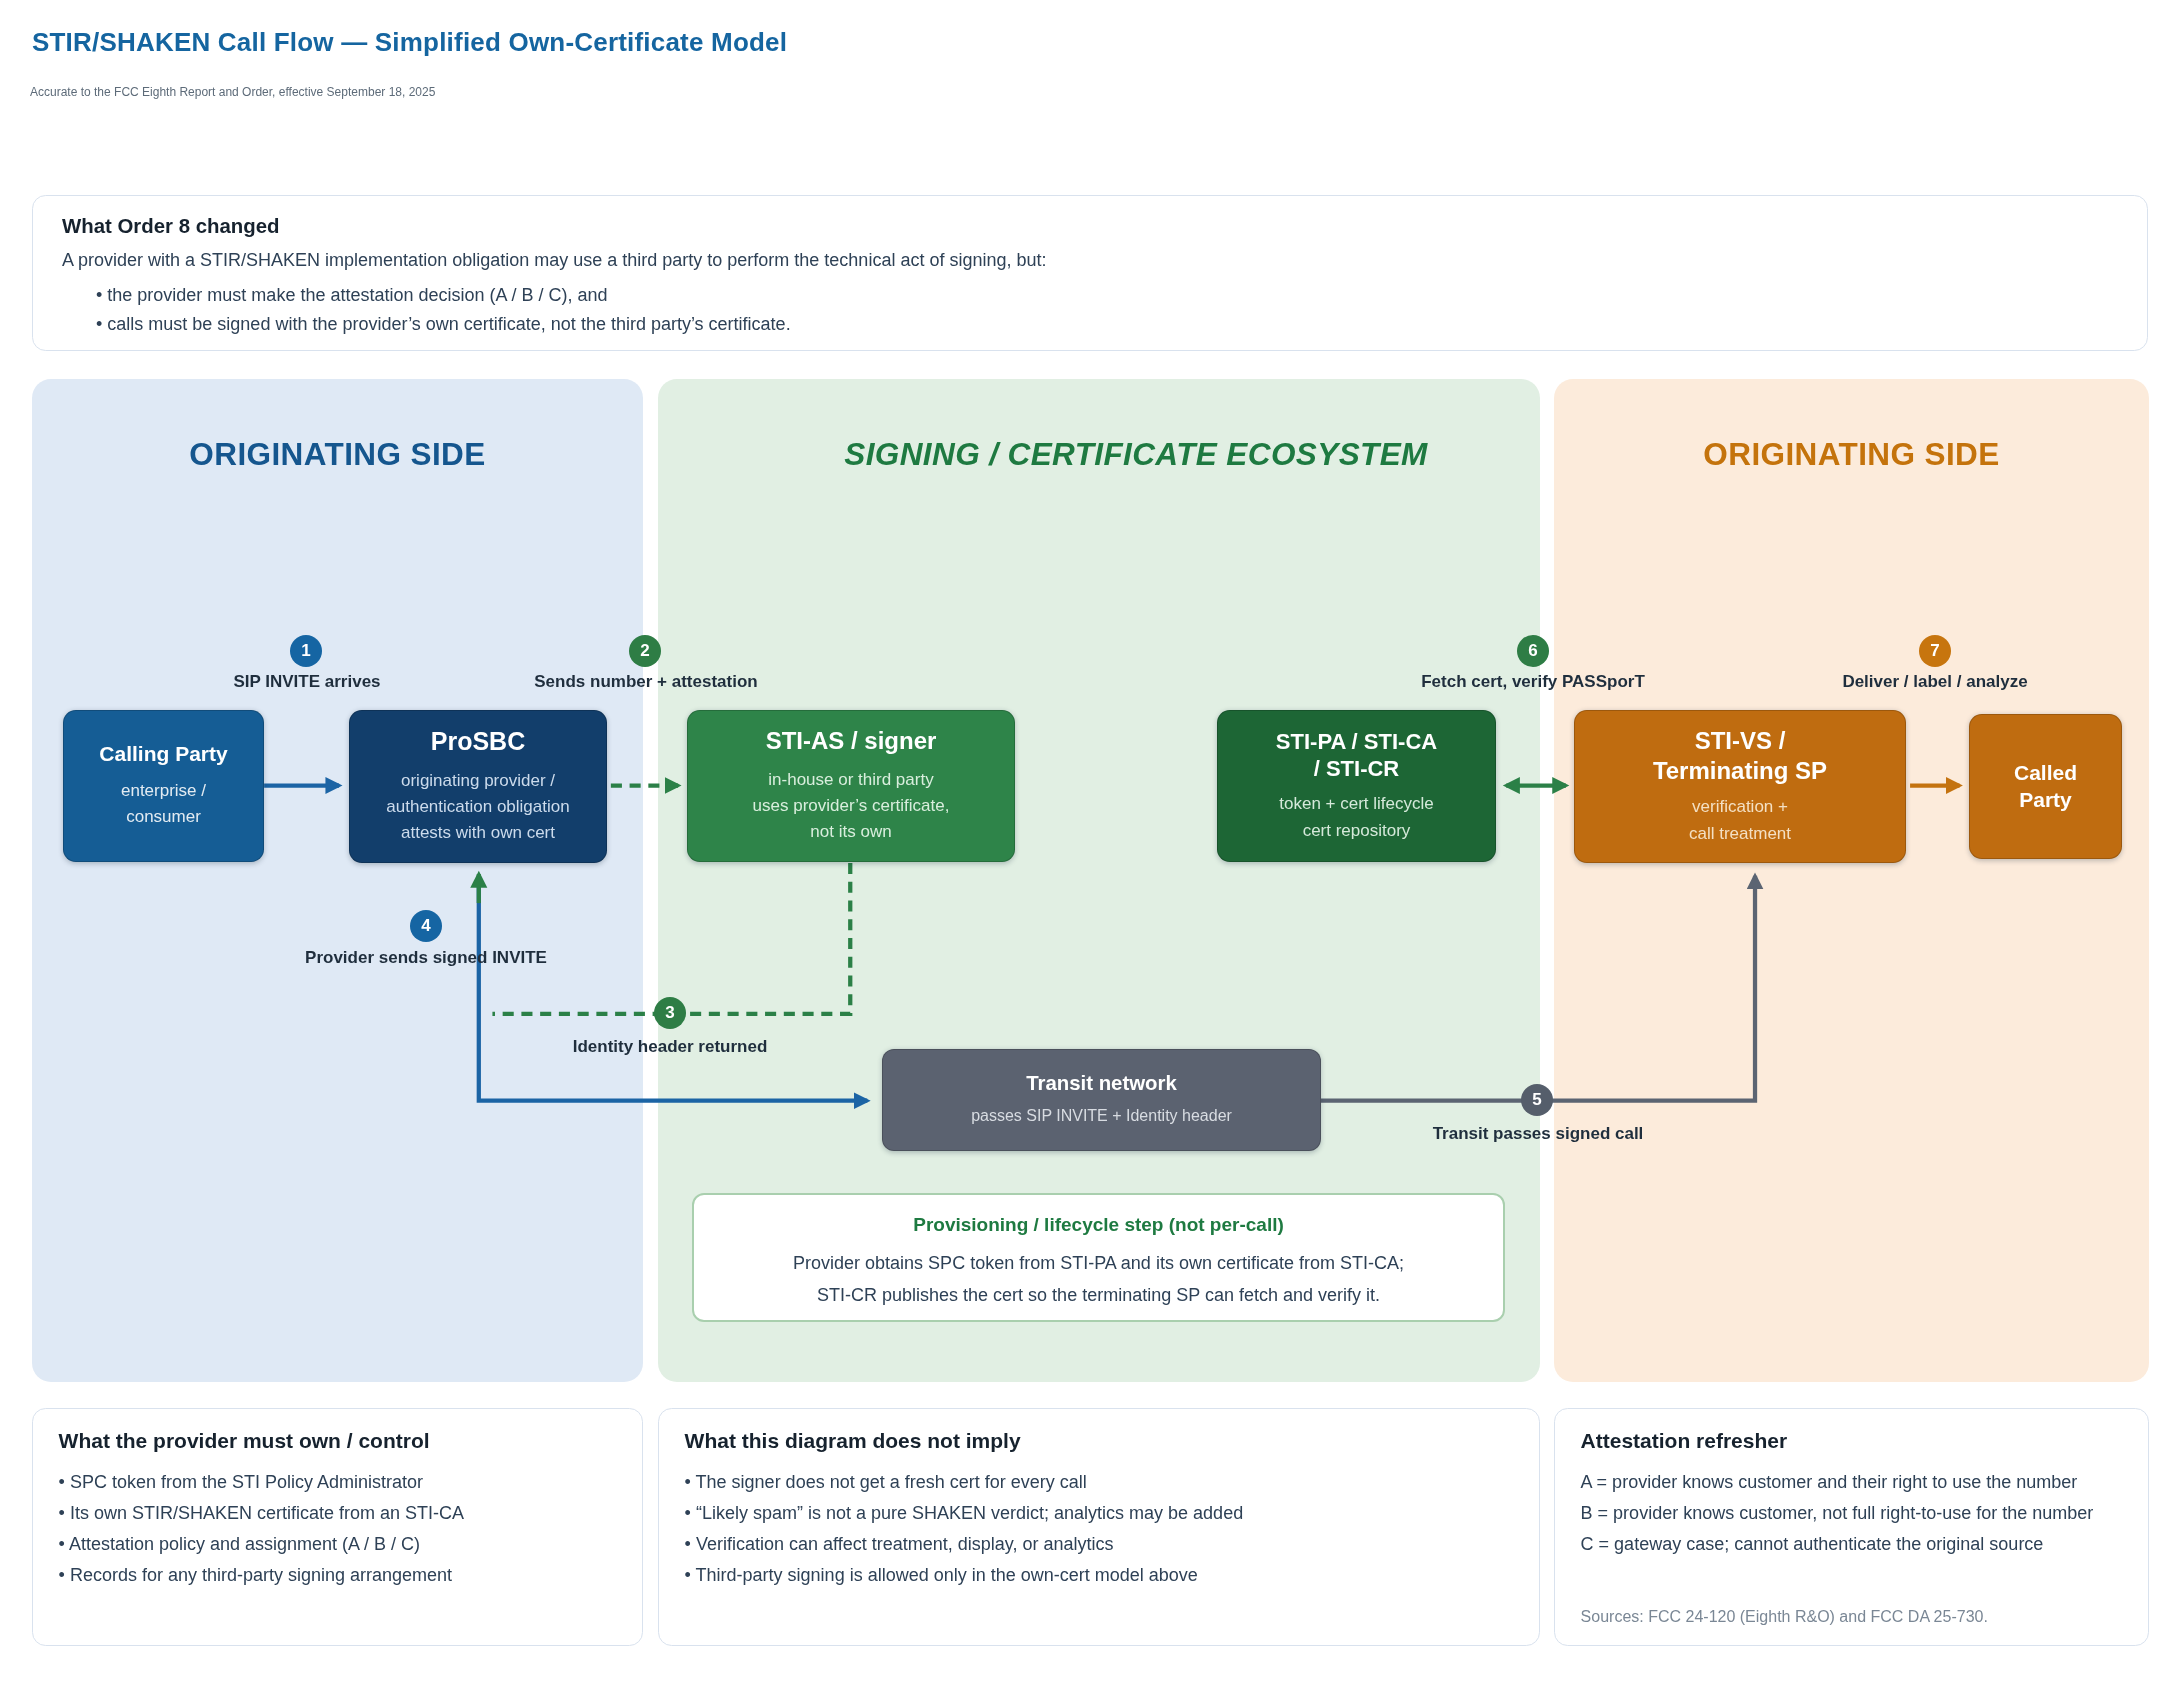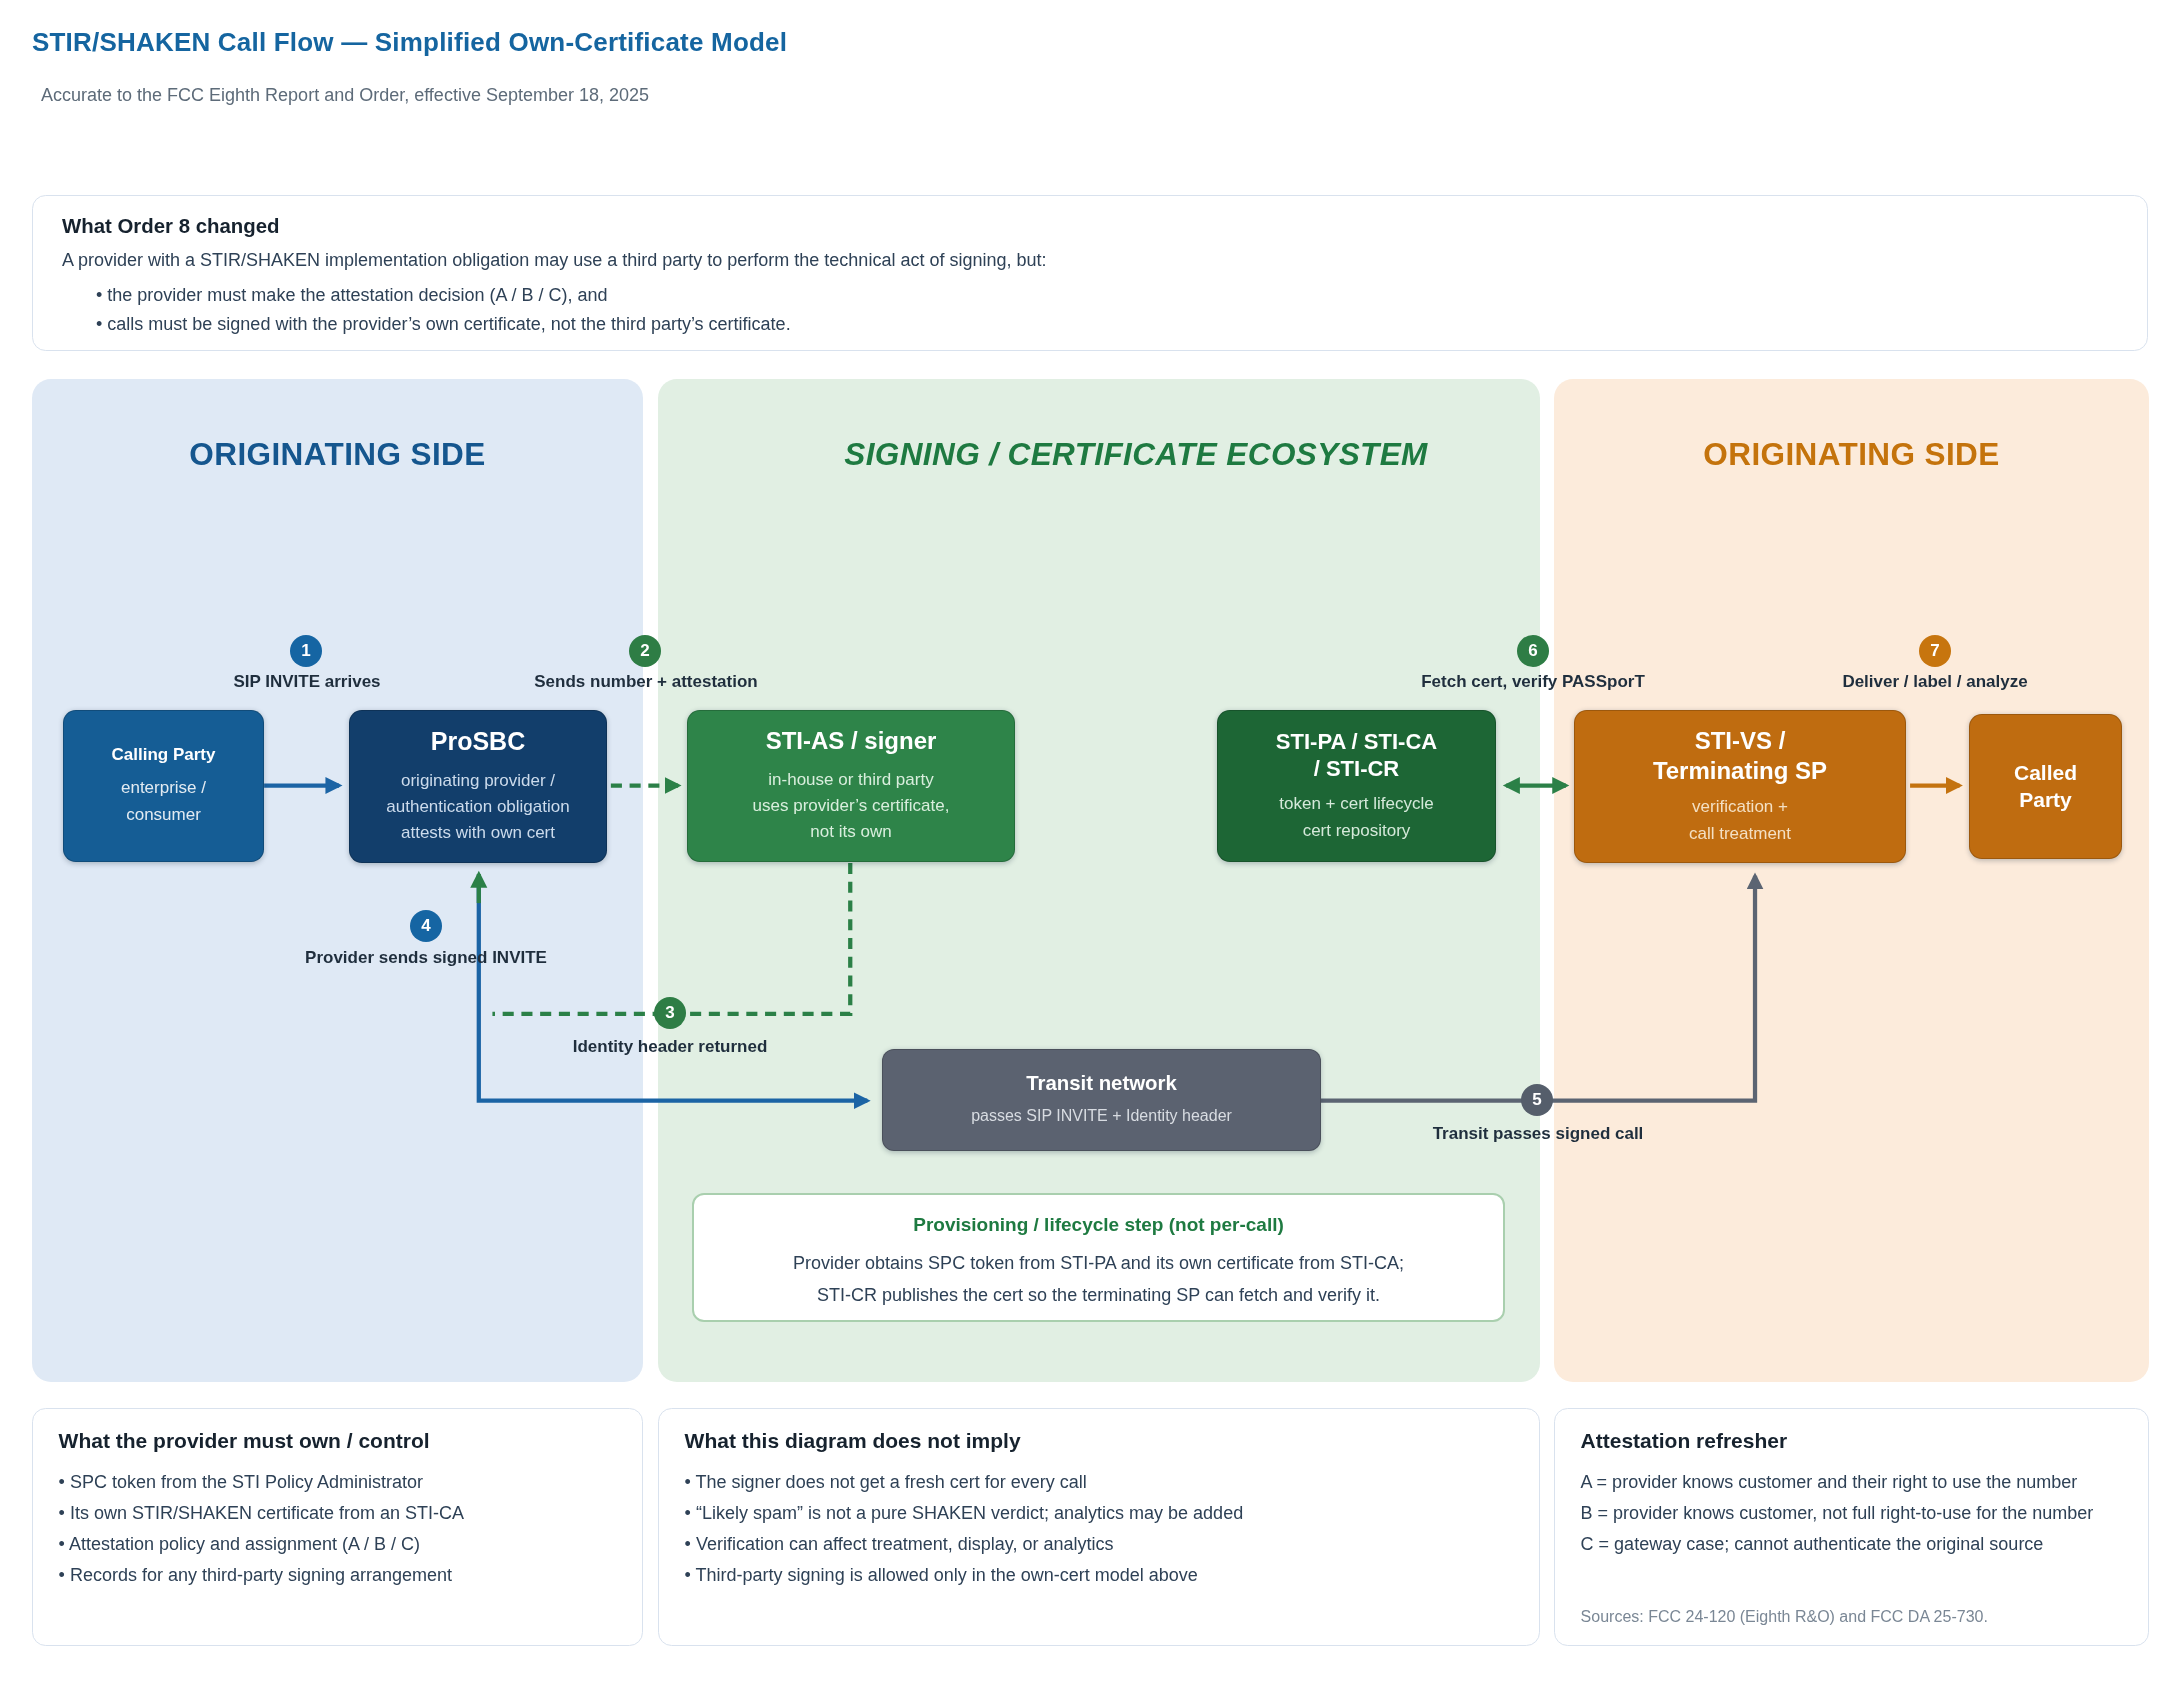--- a/index.html
+++ b/index.html
@@ -6,21 +6,21 @@
   .canvas{
     position:relative;width:2181px;height:1692px;background:#ffffff;
     font-family:"Liberation Sans","DejaVu Sans",sans-serif;overflow:hidden;
   }
   
   .page-title{
     position:absolute;left:32px;top:27px;font-size:26px;font-weight:700;
     color:var(--accent-title,#1565a0);letter-spacing:0.2px;
   }
   .page-subtitle{
-    position:absolute;left:41px;top:85px;font-size:18px;
+    position:absolute;left:30px;top:85px;font-size:12px;
     color:var(--subtitle-text,#5d6b79);
   }
   
   .order8{
     position:absolute;left:32px;top:195px;width:2116px;height:156px;
     box-sizing:border-box;background:#fff;border:1.7px solid var(--card-border,#d9e2ee);
     border-radius:13.6px;padding:19px 29px;
   }
   .order8 h2{margin:0 0 12px 0;font-size:20.4px;font-weight:700;color:#16222e;}
   .order8 .intro{font-size:18px;color:var(--body-text,#2e4156);margin:0 0 10.2px 0;}
@@ -66,21 +66,21 @@
   
   .node{
     position:absolute;z-index:3;border-radius:12.8px;box-sizing:border-box;
     display:flex;flex-direction:column;align-items:center;justify-content:center;
     color:#fff;text-align:center;padding:8.5px 12px;
     border:1.7px solid rgba(0,0,0,.18);box-shadow:0 1.7px 5.1px rgba(20,40,60,.25);
   }
   .node .n-title{font-weight:700;line-height:1.25;}
   .node .n-sub{line-height:1.55;}
   .n-calling{left:63px;top:710px;width:201px;height:152px;background:var(--node-calling,#155d95);}
-  .n-calling .n-title{font-size:17px;margin-bottom:10.2px;}
+  .n-calling .n-title{font-size:21px;margin-bottom:10.2px;}
   .n-calling .n-sub{font-size:17px;color:rgba(255,255,255,.88);}
   .n-prosbc{left:349px;top:710px;width:258px;height:153px;background:var(--node-prosbc,#123e6b);align-items:center;}
   .n-prosbc .n-title{font-size:25px;margin-bottom:10.2px;}
   .n-prosbc .n-sub{font-size:17px;color:#ccdbec;}
   .n-stias{left:687px;top:710px;width:328px;height:152px;background:var(--node-sti-as,#2e8449);}
   .n-stias .n-title{font-size:24px;margin-bottom:10.2px;}
   .n-stias .n-sub{font-size:17px;color:#d9eedd;}
   .n-stipa{left:1217px;top:710px;width:279px;height:152px;background:var(--node-sti-pa,#1d6635);}
   .n-stipa .n-title{font-size:22px;margin-bottom:8.5px;}
   .n-stipa .n-sub{font-size:17px;color:#d5e9da;}

